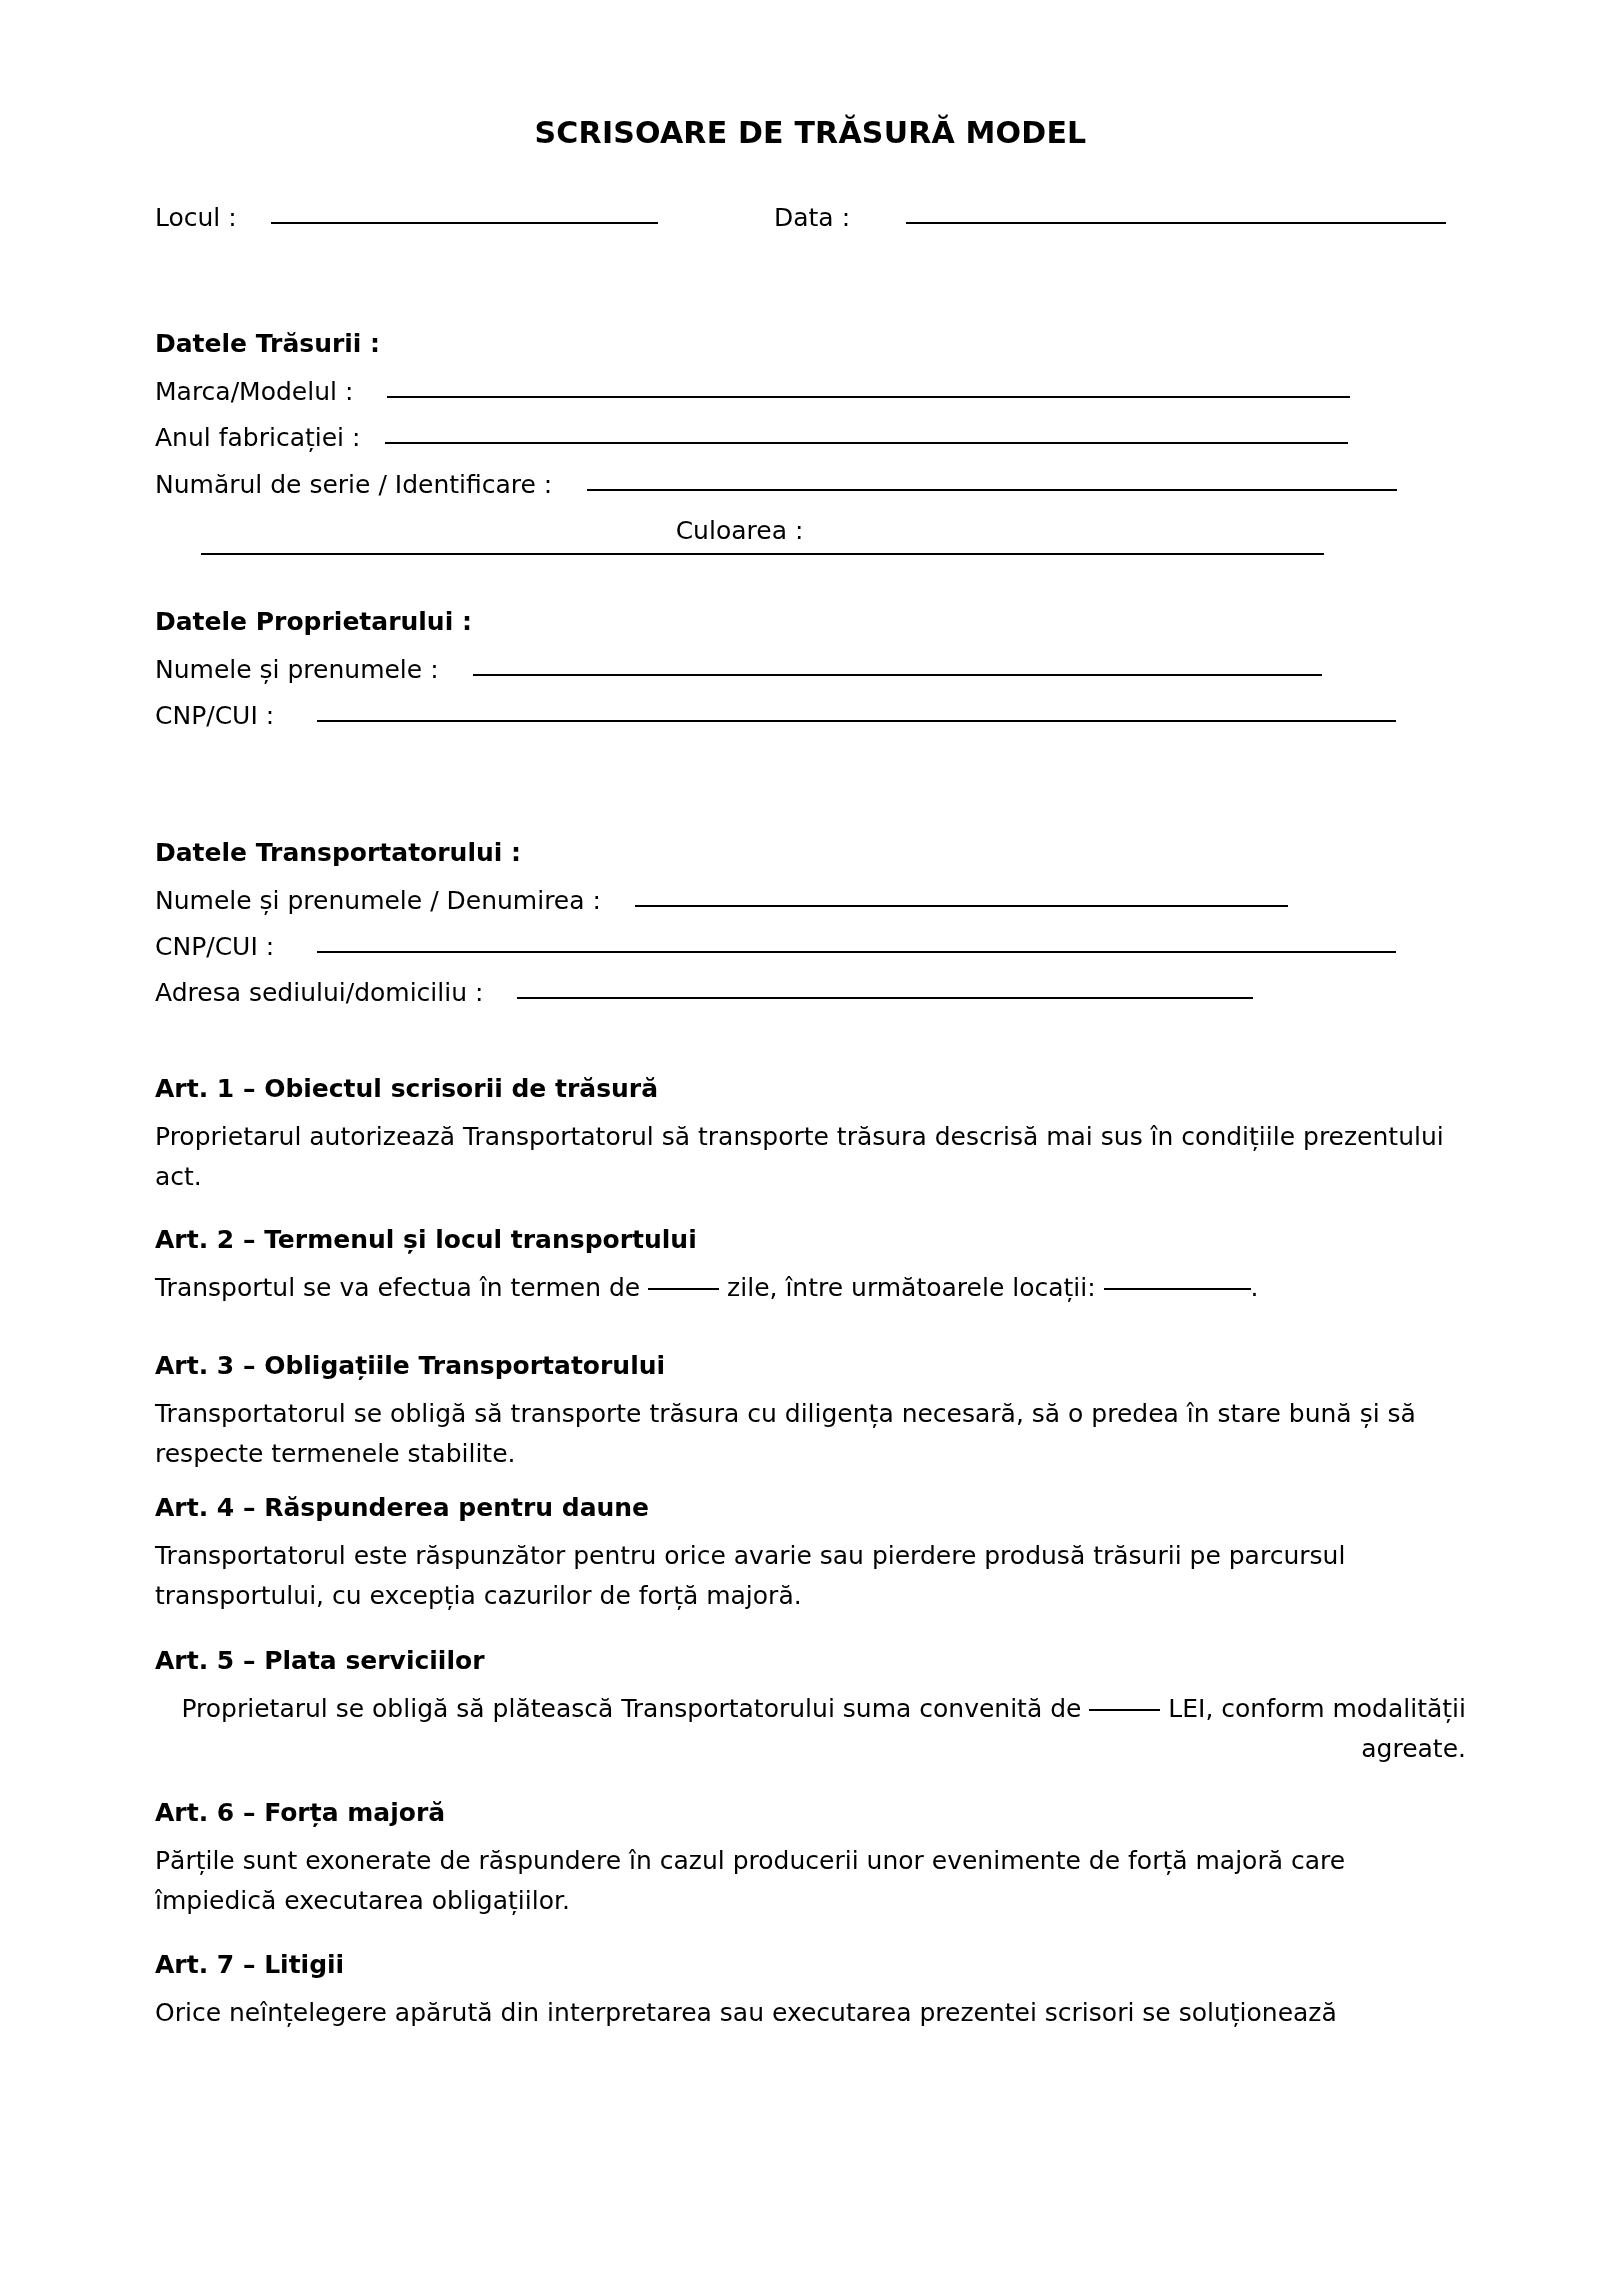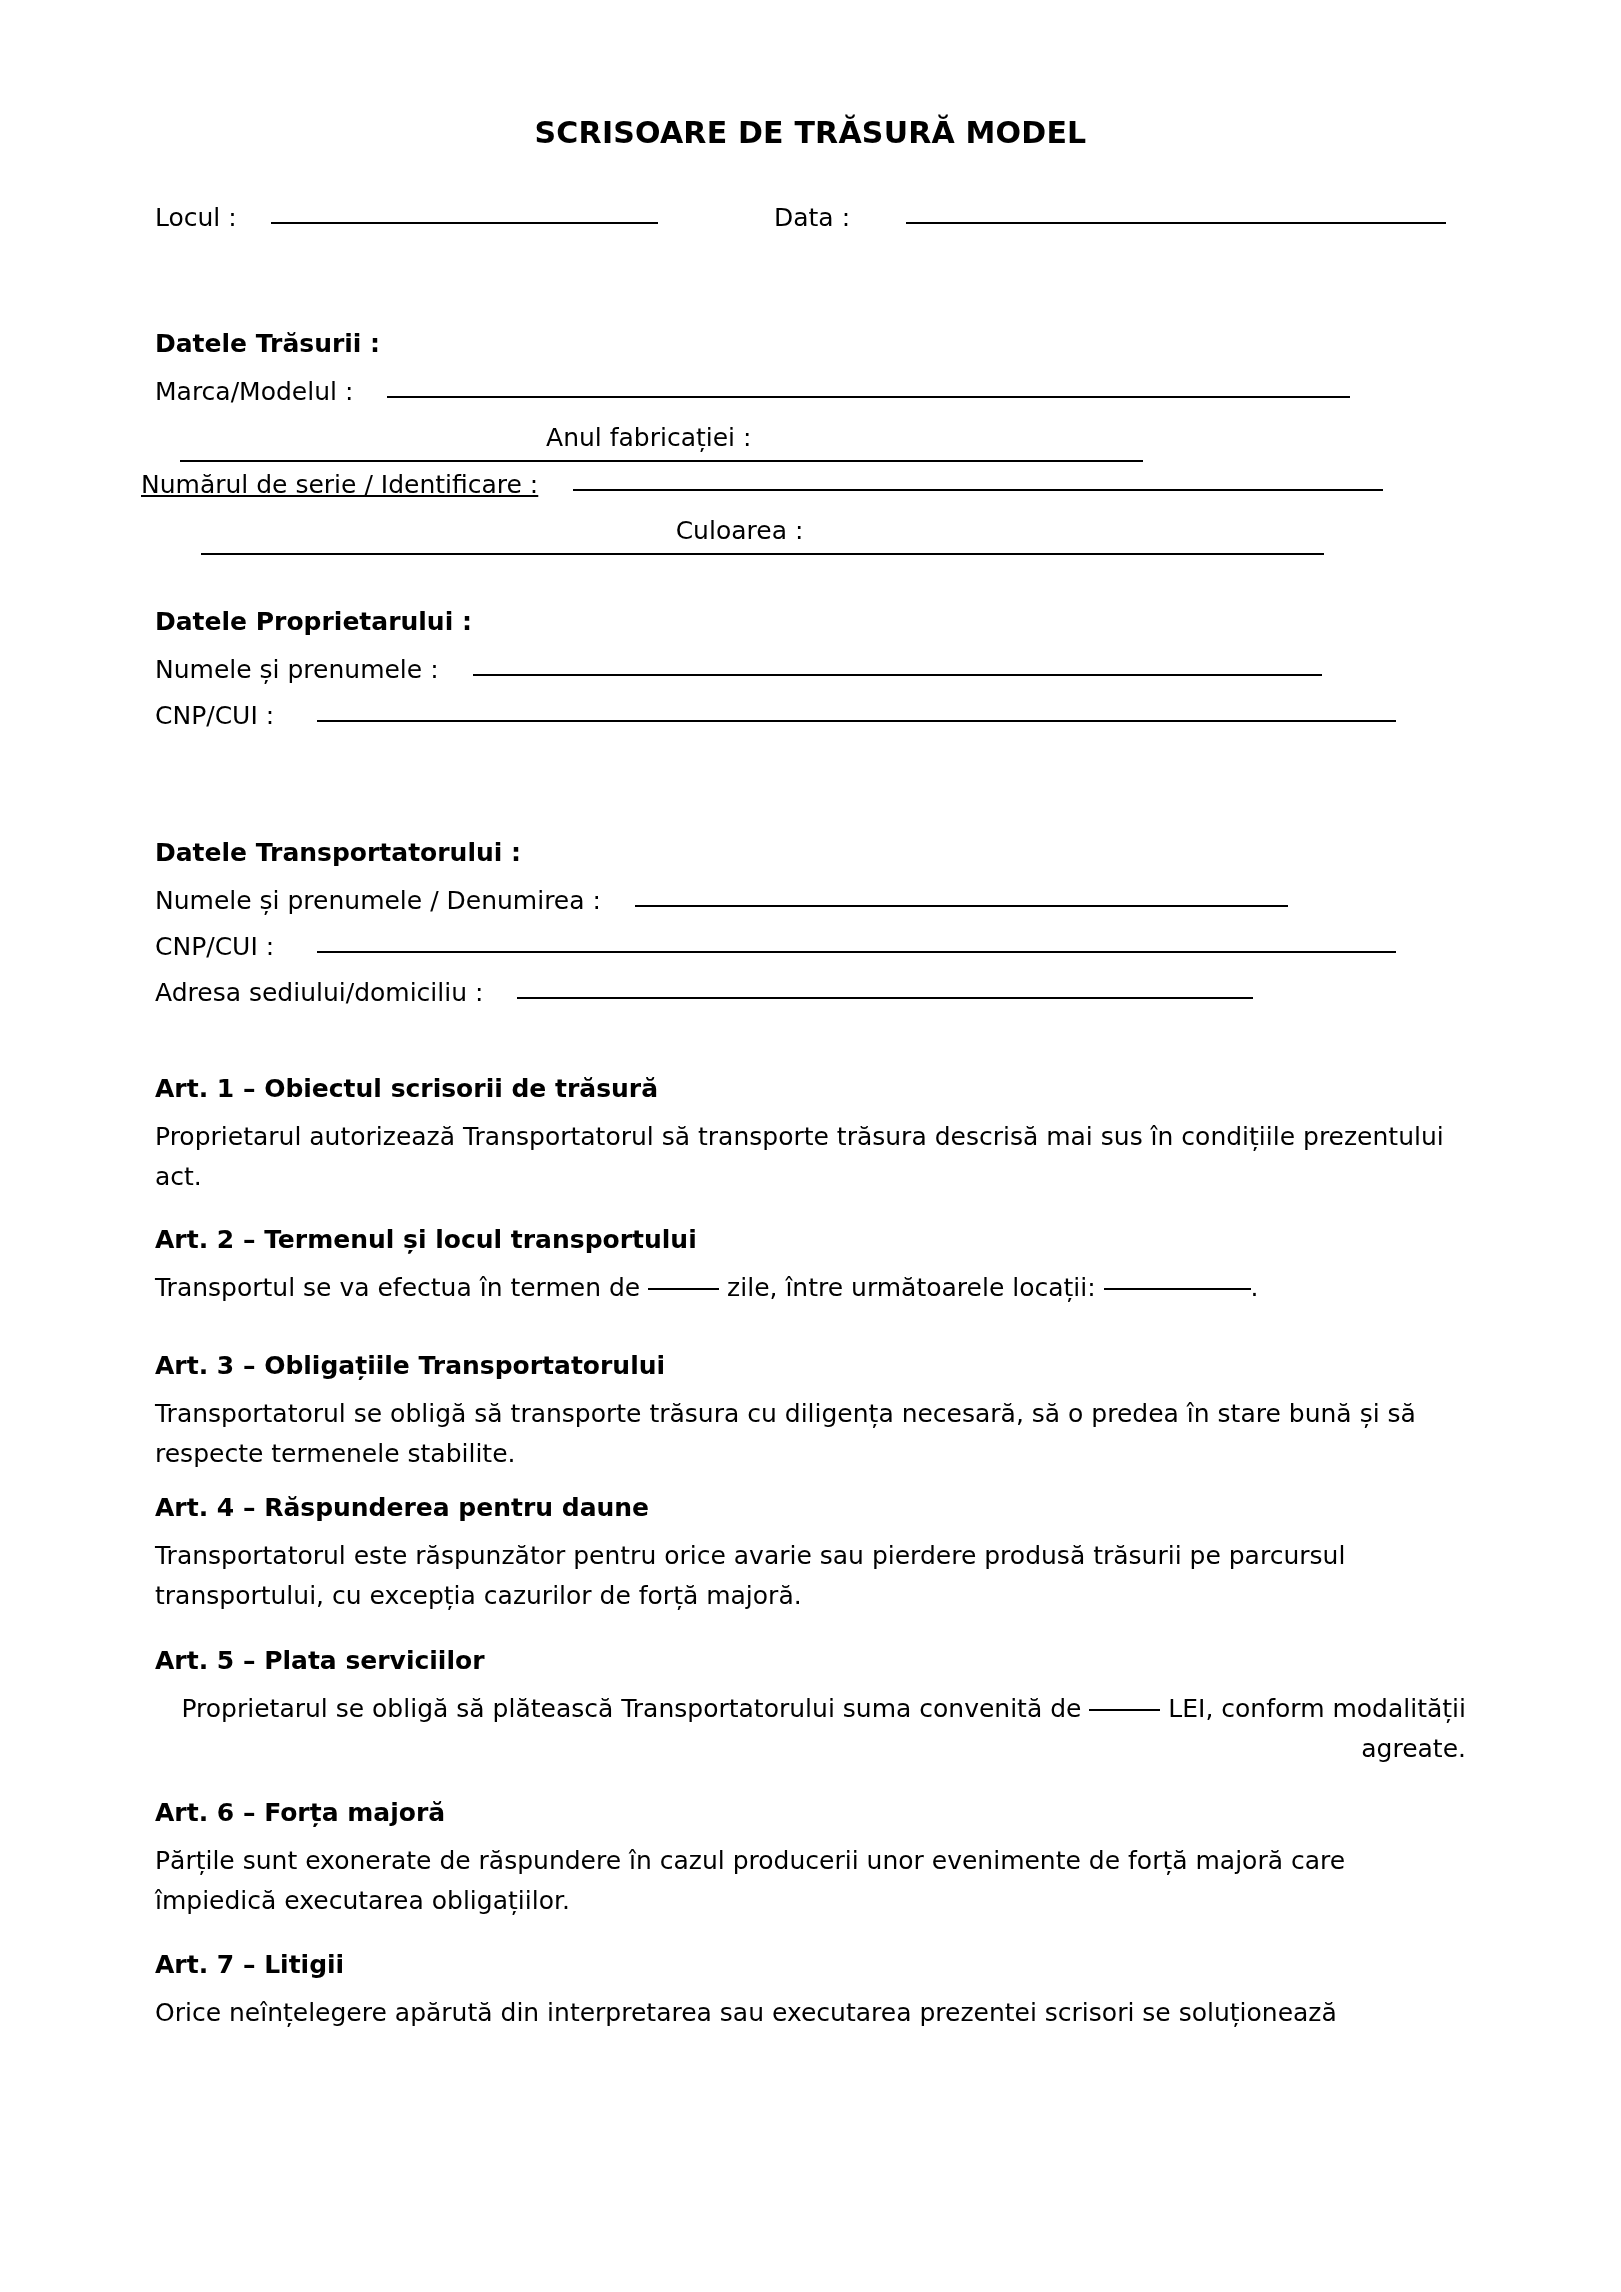--- a/index.html
+++ b/index.html
@@ -103,26 +103,26 @@
     <span class="rule" style="width:540px; margin-left:56px;"></span>
   </div>
 
   <div class="section-head" style="top:329px;">Datele Trăsurii :</div>
 
   <div class="field-row" style="left:155px; top:375px;">
     <span class="field-label">Marca/Modelul :</span>
     <span class="rule" style="width:963px; margin-left:34px;"></span>
   </div>
 
-  <div class="field-row" style="left:155px; top:421px;flex-direction:column;">
+  <div class="field-row" style="left:155px; top:421px;">
     <span class="field-label">Anul fabricației :</span>
     <span class="rule" style="width:963px; margin-left:24.5px;"></span>
   </div>
 
-  <div class="field-row" style="left:141px; top:468px;text-decoration:underline;">
+  <div class="field-row" style="left:155px; top:468px;">
     <span class="field-label">Numărul de serie / Identificare :</span>
     <span class="rule" style="width:810px; margin-left:35px;"></span>
   </div>
 
   <div class="field-row" style="left:155px; top:514px;flex-direction:column;">
     <span class="field-label">Culoarea :</span>
     <span class="rule" style="width:1123px; margin-left:46px;"></span>
   </div>
 
   <div class="section-head" style="top:607px;">Datele Proprietarului :</div>

